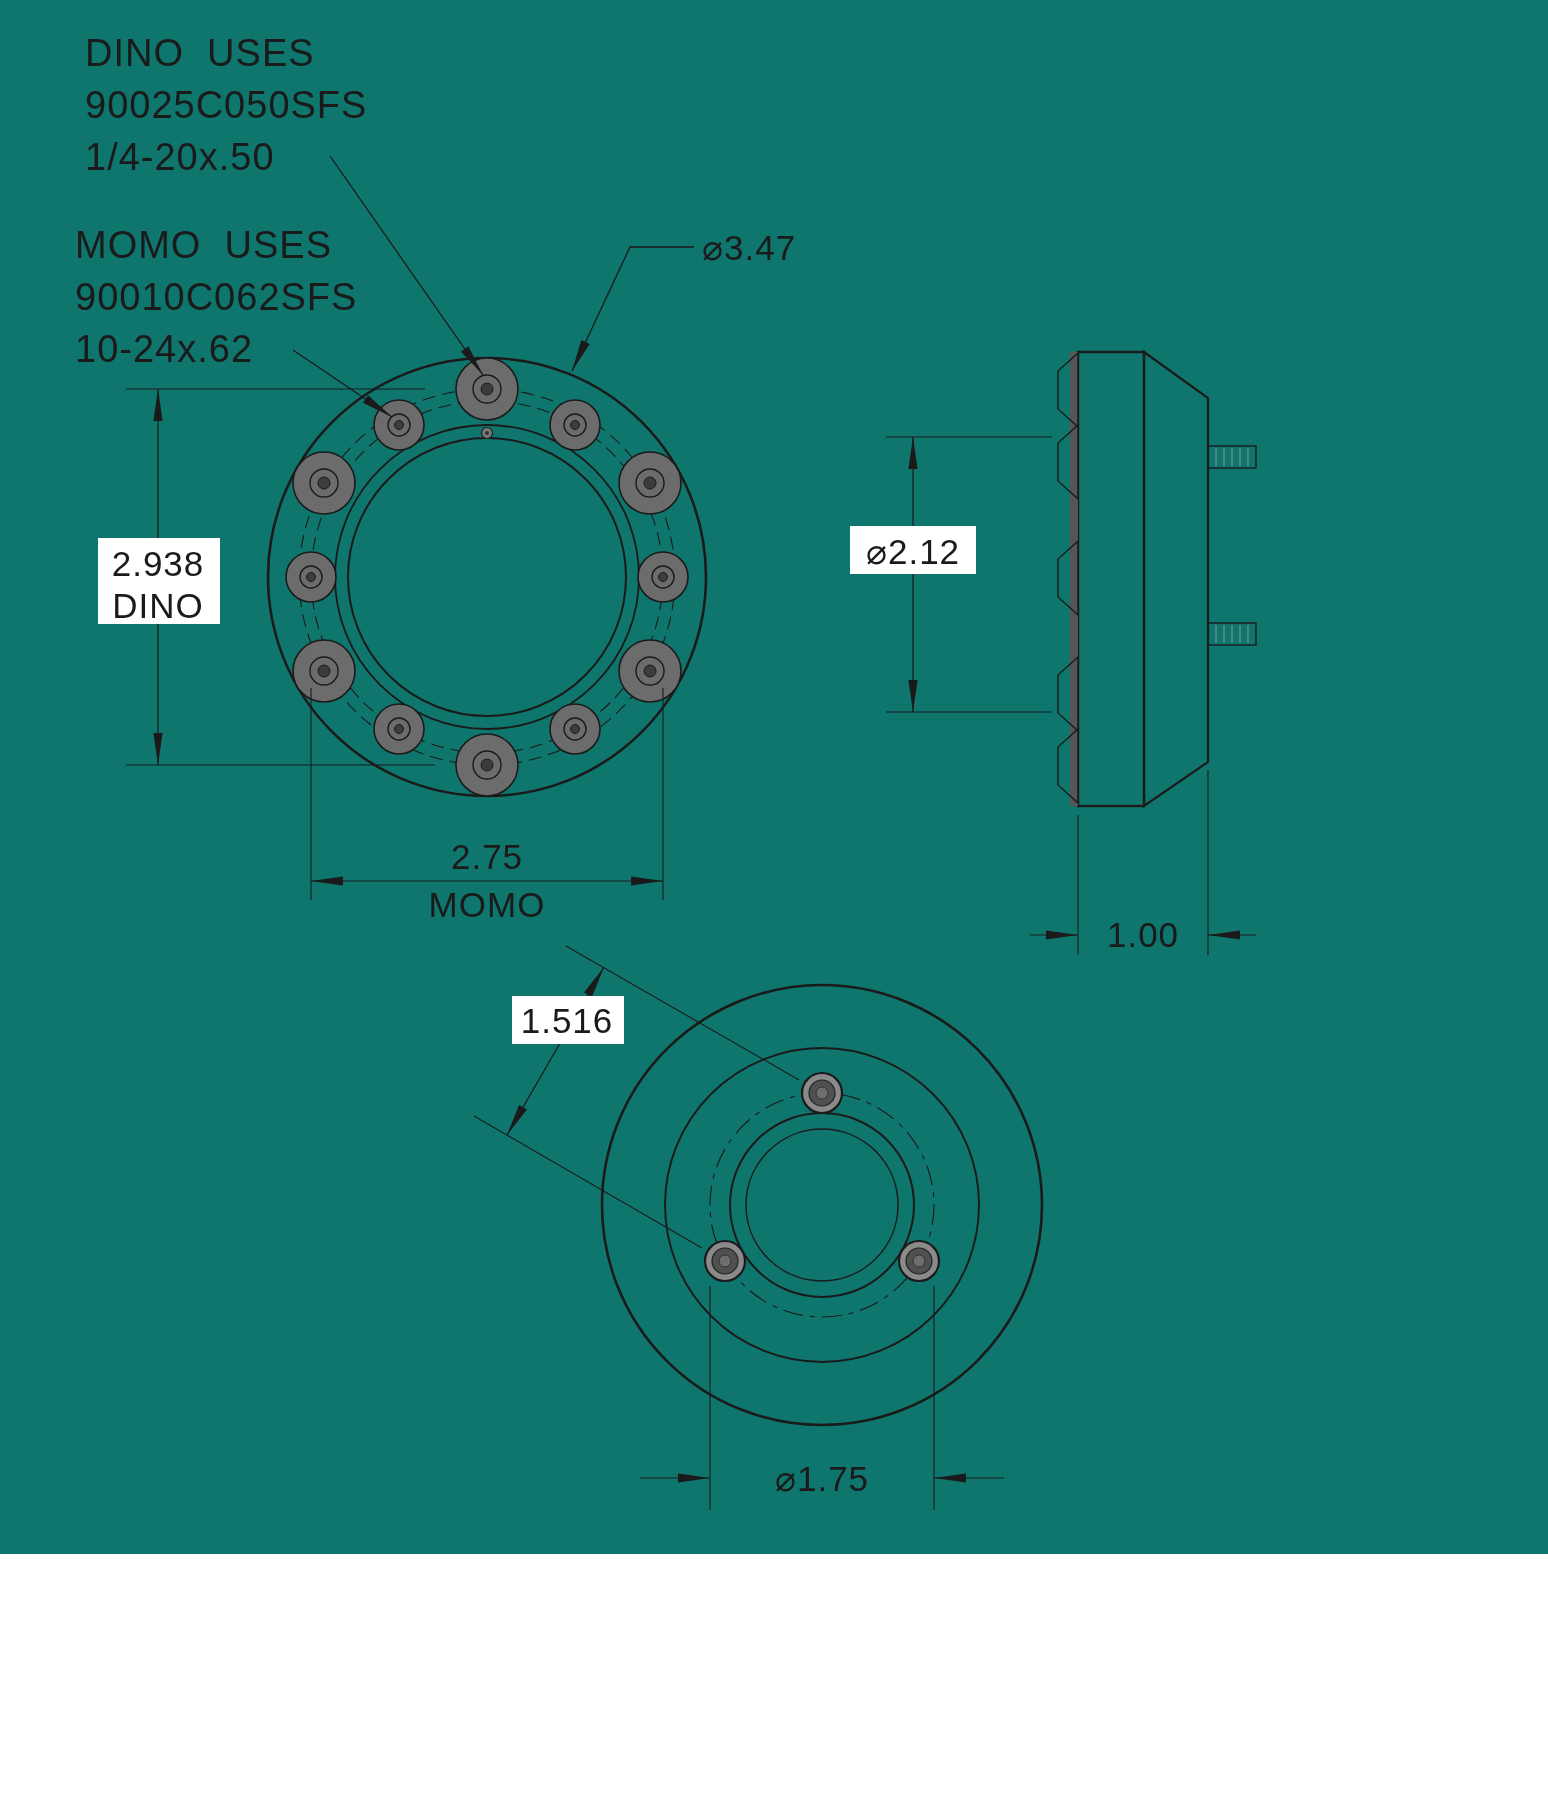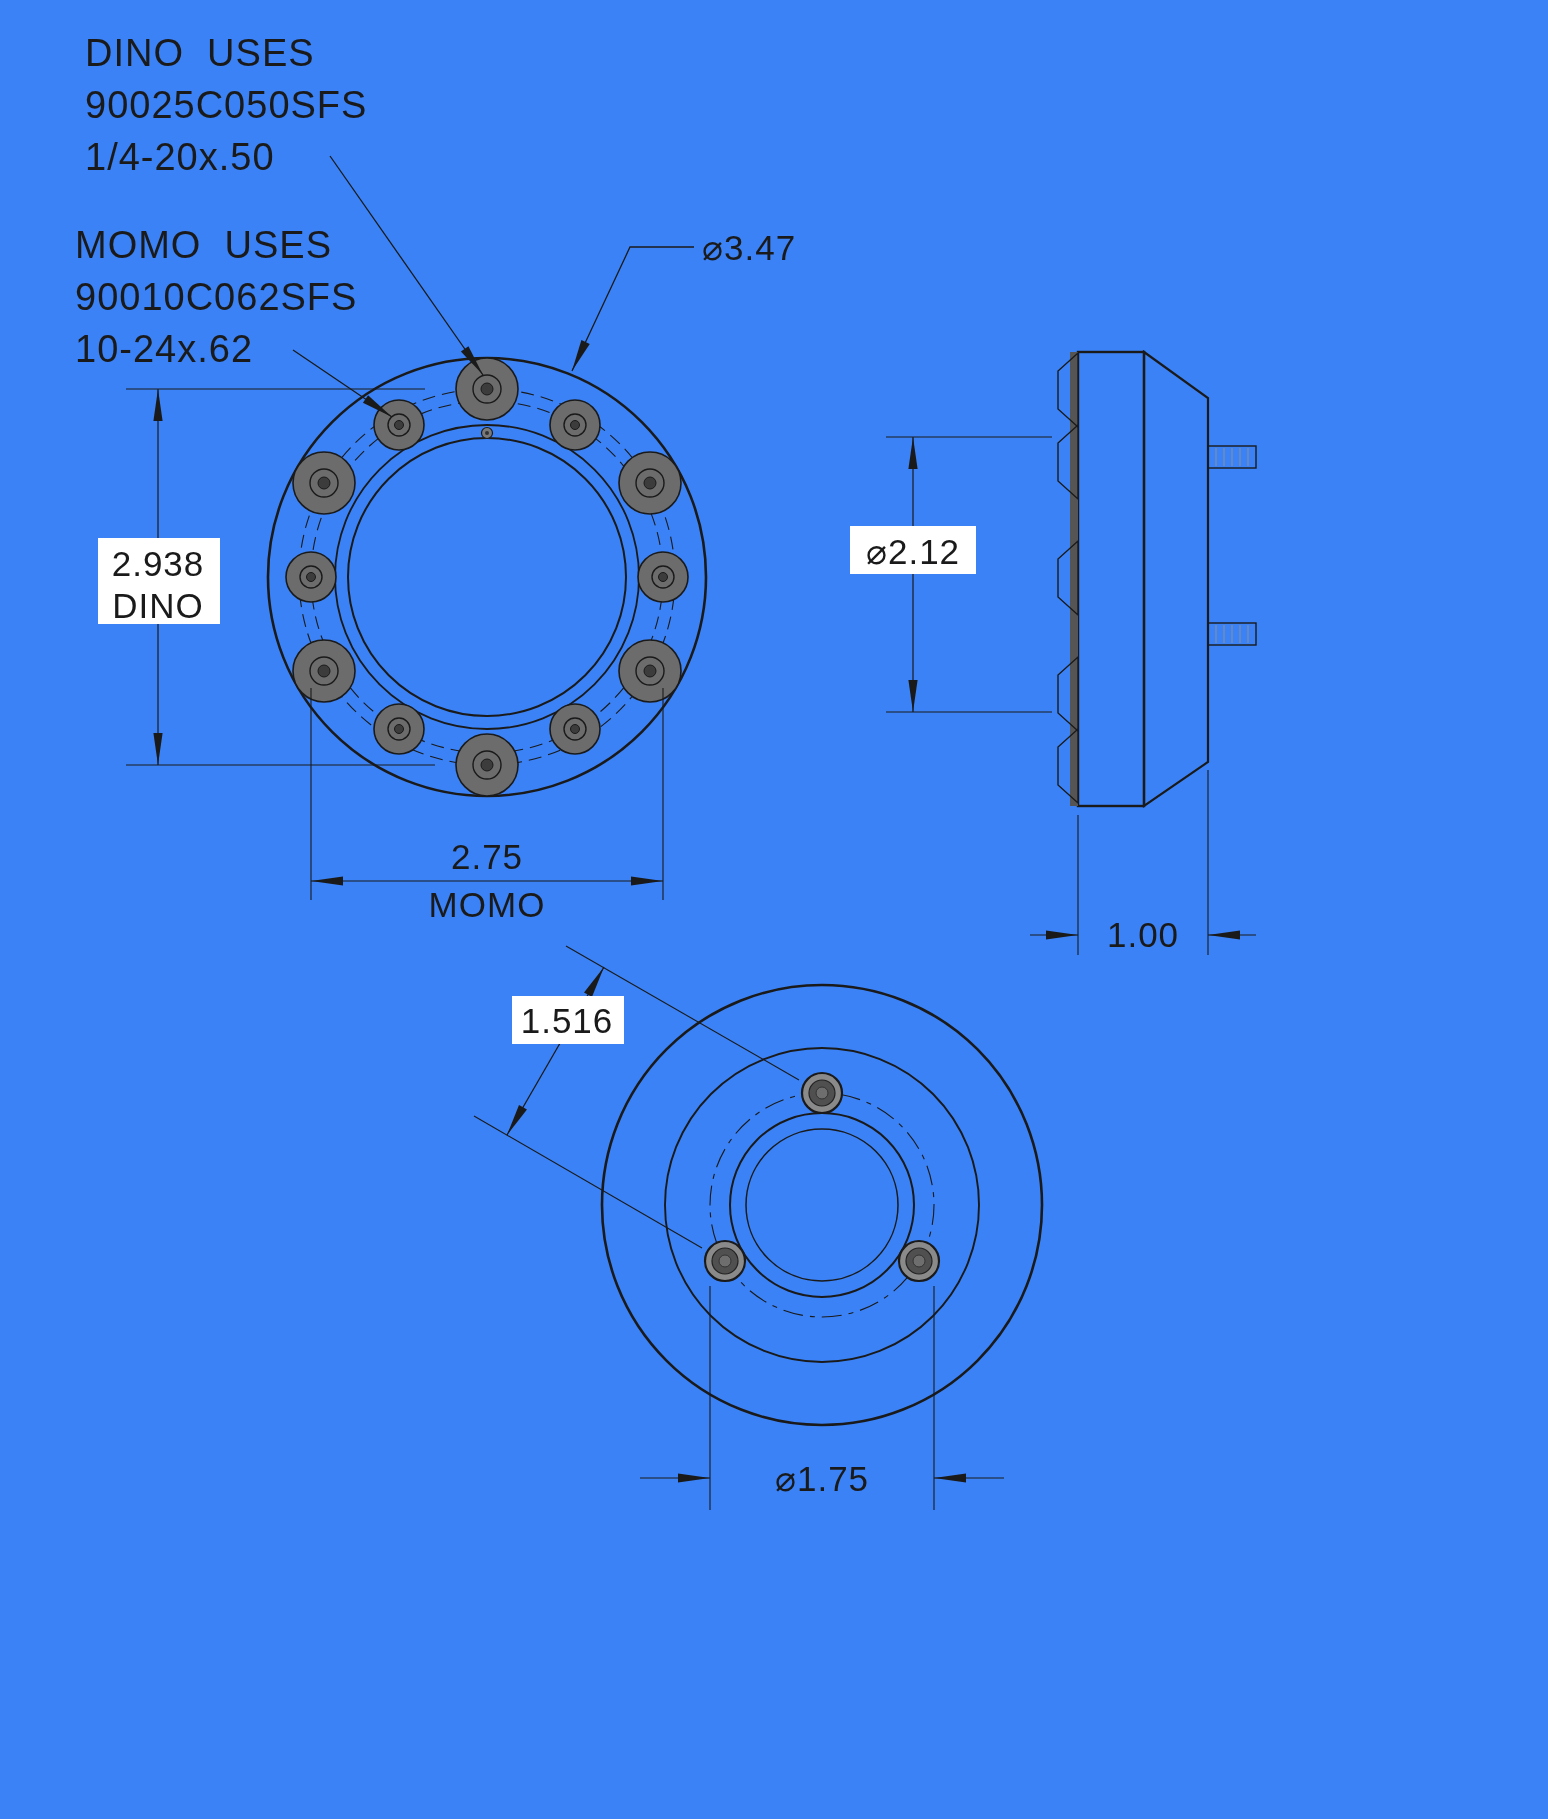--- a/index.html
+++ b/index.html
@@ -1,16 +1,16 @@
 <!DOCTYPE html>
 <html><head>
 <meta charset="utf-8">
 <style>
   html,body{margin:0;padding:0;background:#ffffff;}
-  .page{width:1548px;height:1819px;background:#3b82f6;position:relative;overflow:hidden;}
+  .page{width:1548px;height:1554px;background:#0f766e;position:relative;overflow:hidden;}
   svg{display:block;}
   text{font-family:"Liberation Sans","DejaVu Sans",sans-serif;fill:#1a1a1a;white-space:pre;letter-spacing:1px;}
   .note{font-size:38px;}
   .dimtxt{font-size:35px;}
   .edge{stroke:#1a1a1a;fill:none;}
   .ext{stroke:#1a1a1a;stroke-width:1.1;fill:none;}
   .dim{stroke:#1a1a1a;stroke-width:1.2;fill:none;}
   .leader{stroke:#1a1a1a;stroke-width:1.3;fill:none;}
   .dash{stroke:#1a1a1a;stroke-width:1.1;fill:none;stroke-dasharray:13 7;}
   .cdash{stroke:#1a1a1a;stroke-width:1.1;fill:none;stroke-dasharray:20 7 5 7;}

